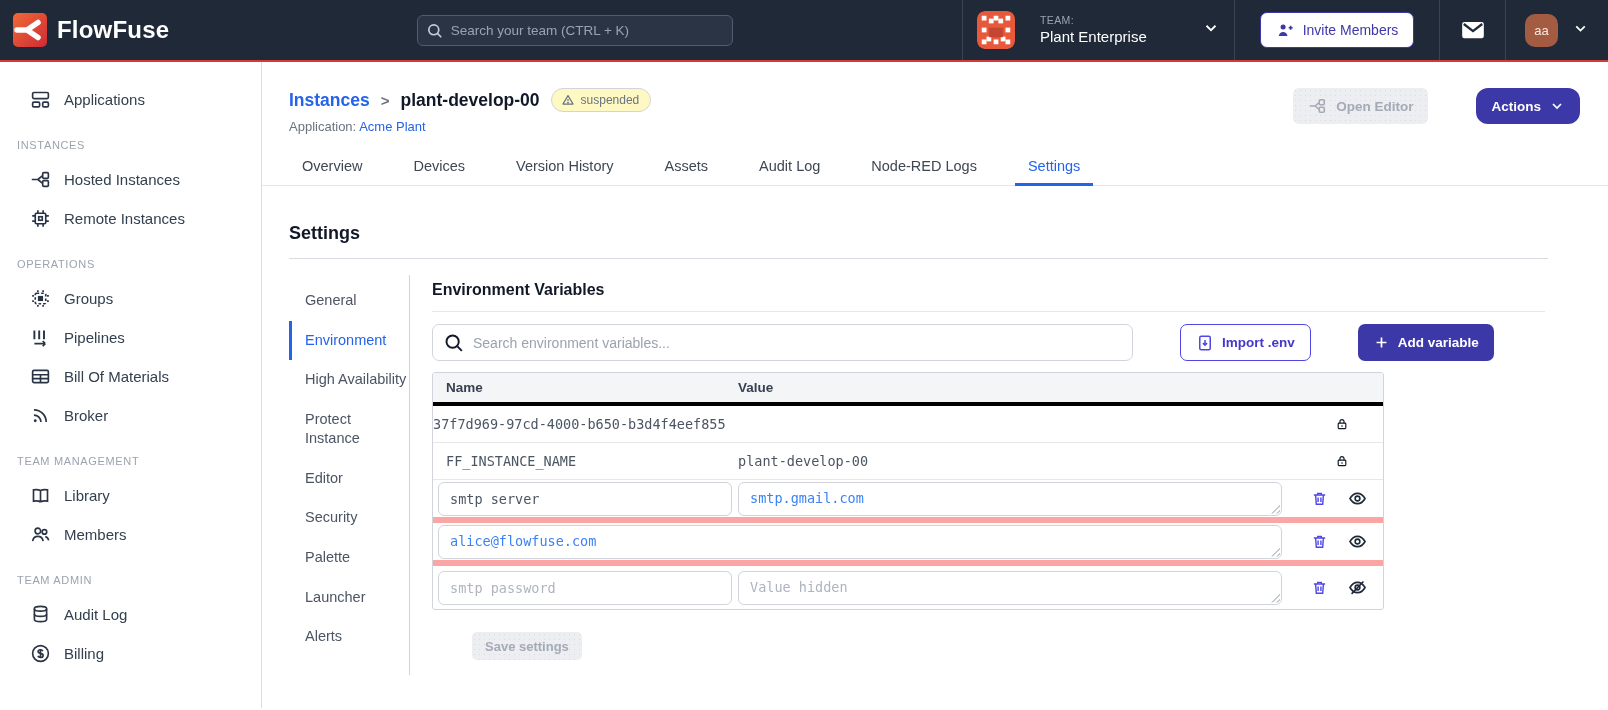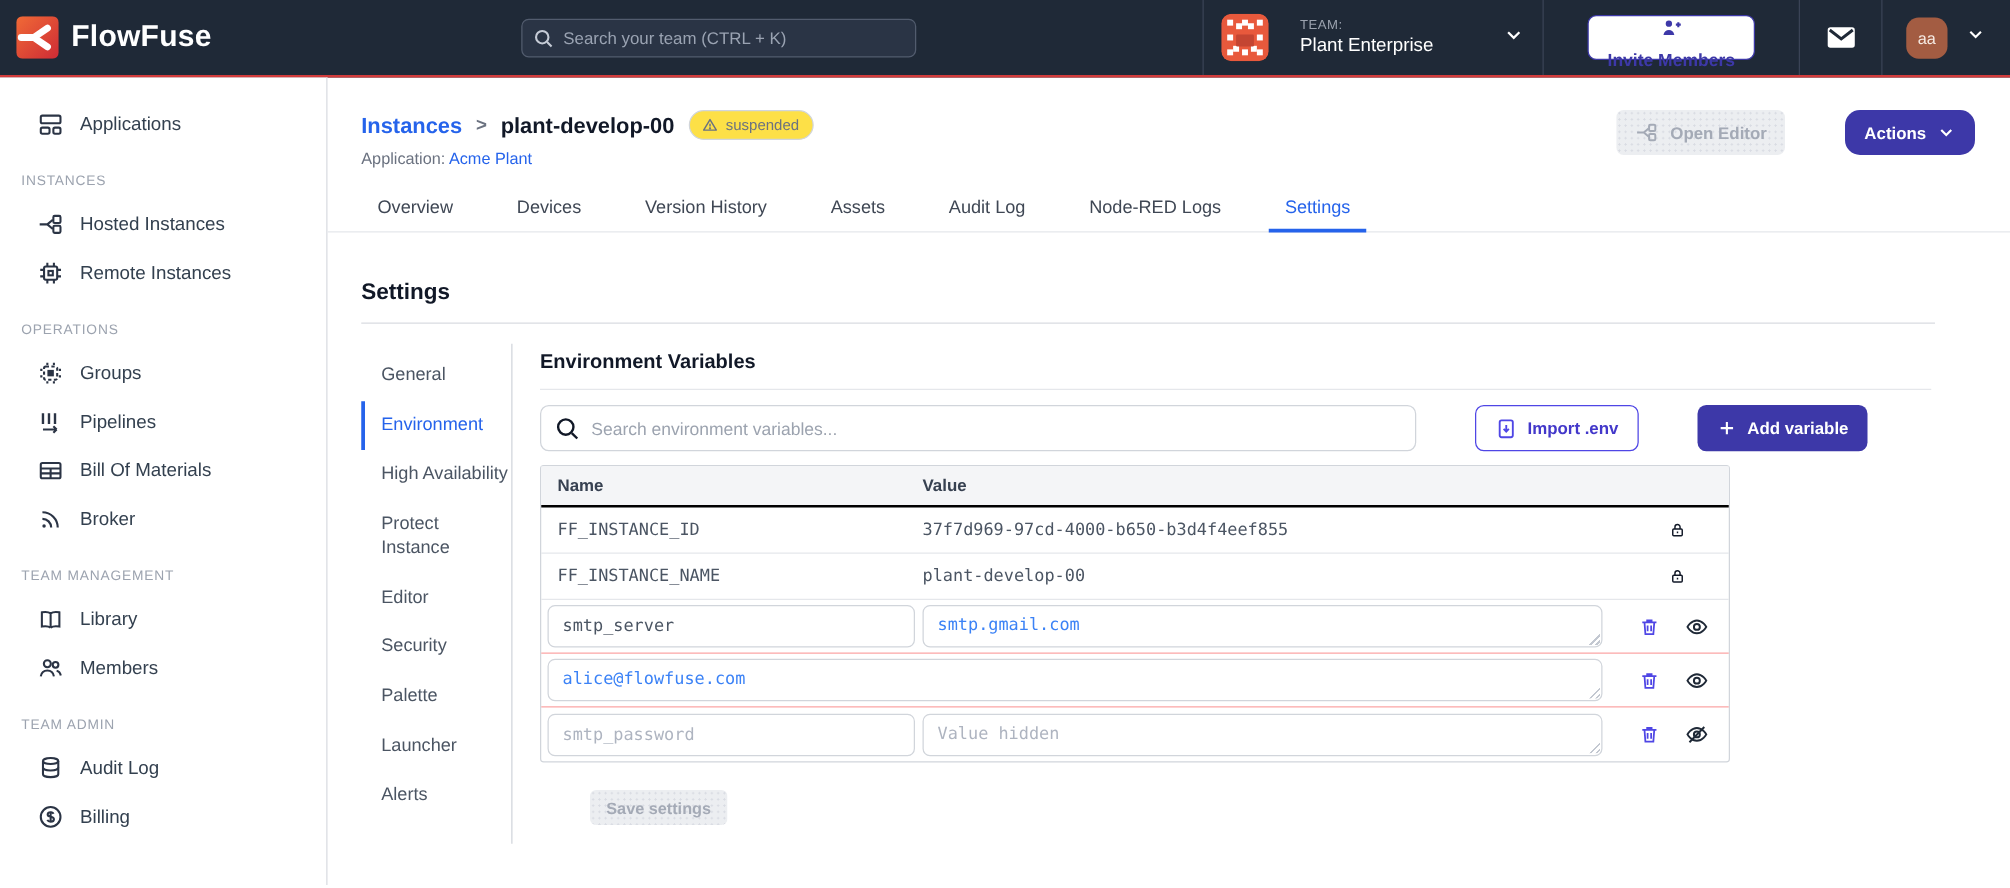--- a/index.html
+++ b/index.html
@@ -21,22 +21,22 @@
   .nav-section { display:flex; align-items:center; border-left:1px solid #3A4356; }
   .team-section { width:272px; padding:0 14px; gap:25px; cursor:pointer; }
   .team-icon { width:38px; height:38px; border-radius:8px; flex:none; }
   .team-meta { flex:1; line-height:1.2; }
   .team-label { font-size:10.5px; color:#9CA3AF; letter-spacing:.4px; }
   .team-name { font-size:15px; color:#FFF; margin-top:1px; }
   .chev { color:#fff; }
   .invite-section { width:205px; justify-content:center; }
   .invite-btn { display:flex; align-items:center; gap:8px; background:#fff; color:#3D38A8;
       border:1.6px solid #3D38A8; border-radius:7px; height:36px; padding:0 15px;
-      font-size:14px; font-weight:bold; cursor:pointer;
-      font-family:"Liberation Sans","DejaVu Sans",sans-serif;flex-direction:column; }
+      font-size:14px; font-weight:normal; cursor:pointer;
+      font-family:"Liberation Sans","DejaVu Sans",sans-serif; }
   .mail-section { width:66px; justify-content:center; cursor:pointer; }
   .avatar-section { flex:none; width:103px; justify-content:center; gap:14px; cursor:pointer; }
   .avatar { width:33px; height:33px; border-radius:10px; background:#A35C42; color:#F5EAE3;
       font-size:13px; display:flex; align-items:center; justify-content:center; }
 
   
   .shell { display:flex; height:646px; }
   .sidebar { width:262px; flex:none; border-right:1px solid #D9DCE1; background:#fff; padding-top:18px; }
   .side-item { display:flex; align-items:center; gap:13px; padding:9px 12px 9px 30px;
       font-size:15px; color:#33404F; cursor:pointer; }
@@ -46,21 +46,21 @@
   .main { flex:1; overflow:hidden; }
 
   
   .page-header { display:flex; justify-content:space-between; align-items:flex-start;
       padding:26px 28px 0 27px; }
   .crumb-row { display:flex; align-items:center; gap:11px; }
   .crumb-link { color:#2563EB; font-size:17.5px; font-weight:bold; cursor:pointer; }
   .crumb-sep { color:#6B7280; font-size:15px; font-weight:bold; }
   .crumb-current { color:#111827; font-size:17.5px; font-weight:bold; }
   .badge { display:flex; align-items:center; gap:6px; border:1px solid #D1D5DB; border-radius:999px;
-      color:#6B7280; font-size:12px; padding:4px 11px 4px 9px; background:#fde047; }
+      color:#6B7280; font-size:12px; padding:4px 11px 4px 9px; background:#fef9c3; }
   .app-row { margin-top:7px; font-size:13px; color:#6B7280; }
   .app-row a { color:#2563EB; text-decoration:none; cursor:pointer; }
   .header-actions { display:flex; gap:8px; }
   .btn { display:flex; align-items:center; gap:8px; height:36px; border-radius:6px;
       font-size:13.5px; font-weight:bold; padding:0 15px; border:none; cursor:pointer;
       font-family:"Liberation Sans","DejaVu Sans",sans-serif;margin-left:40px; }
   .btn-disabled { background-color:#ECEEF1; color:#A4AAB6;
       background-image:radial-gradient(#D9DCE3 0.9px, transparent 1px); background-size:5px 5px;
       cursor:default; }
   .btn-primary { background:#3D38A8; color:#fff;border-radius:12px; }
@@ -88,29 +88,29 @@
   .env-search input { width:100%; height:37px; border:1px solid #D1D5DB; border-radius:7px;
       padding:0 12px 0 40px; font-size:14px; color:#374151; outline:none;
       font-family:"Liberation Sans","DejaVu Sans",sans-serif; }
   .env-search input::placeholder { color:#9CA3AF; }
   .env-search .mag { position:absolute; left:11px; top:8px; color:#111827; }
   .btn-outline { background:#fff; color:#4338CA; border:1.6px solid #4F46E5; height:37px; border-radius:7px; }
   .btn-add { height:37px; border-radius:7px; }
 
   
   .env-table { width:952px; margin-top:11px; border:1px solid #D1D5DB; border-radius:3px; background:#fff; }
-  .t-head { display:flex; background:#F4F5F7; border-bottom:2px solid #000000; height:33px; align-items:center; }
+  .t-head { display:flex; background:#F4F5F7; border-bottom:4px solid #000000; height:33px; align-items:center; }
   .col-name { width:305px; padding-left:13px; flex:none; }
   .col-value { flex:1; }
   .col-actions { width:82px; flex:none; display:flex; justify-content:center; align-items:center; gap:16px; }
   .t-head .hcell { font-size:13.5px; font-weight:bold; color:#374151; }
   .t-row { display:flex; align-items:center; height:37px; border-bottom:1px solid #E5E7EB; }
   .mono { font-family:"DejaVu Sans Mono","Liberation Mono",monospace; font-size:13.5px; color:#4B5563; }
   .env-row { display:flex; align-items:center; gap:6px; padding:4px 5px; height:43px;
-      border-bottom:1px solid #fca5a5; }
+      border-bottom:6px solid #fca5a5; }
   .env-row:last-of-type { border-bottom:none; }
   .env-name-input { width:294px; flex:none; height:34px; border:1px solid #D1D5DB; border-radius:6px;
       padding:0 11px; font-family:"DejaVu Sans Mono","Liberation Mono",monospace; font-size:13.5px;
       color:#4B5563; outline:none; }
   .env-name-input.muted { color:#AEB4C0; }
   .env-value-wrap { flex:1; position:relative; margin-right:12px; }
   .env-value { width:100%; height:34px; border:1px solid #D1D5DB; border-radius:6px; resize:none;
       padding:7px 11px; font-family:"DejaVu Sans Mono","Liberation Mono",monospace; font-size:13.5px;
       color:#3b82f6; outline:none; overflow:hidden; display:block; }
   .env-value::placeholder { color:#AEB4C0; }
@@ -444,21 +444,20 @@
           </div>
 
           <div class="env-table">
             <div class="t-head">
               <div class="col-name hcell">Name</div>
               <div class="col-value hcell">Value</div>
               <div class="col-actions"></div>
             </div>
 
             <div class="t-row">
-              <div class="col-name mono">FF_INSTANCE_ID</div>
               <div class="col-value mono">37f7d969-97cd-4000-b650-b3d4f4eef855</div>
               <div class="col-actions">
                 <span class="lock">
                   <svg width="14" height="14" viewBox="0 0 24 24" fill="none" stroke="currentColor" stroke-width="2">
                       <rect x="5.5" y="10.5" width="13" height="9.5" rx="1.5"></rect>
                       <path d="M8.5 10.5V8a3.5 3.5 0 0 1 7 0v2.5M12 14v2.5"></path>
                     </svg>
                 </span>
               </div>
             </div>

